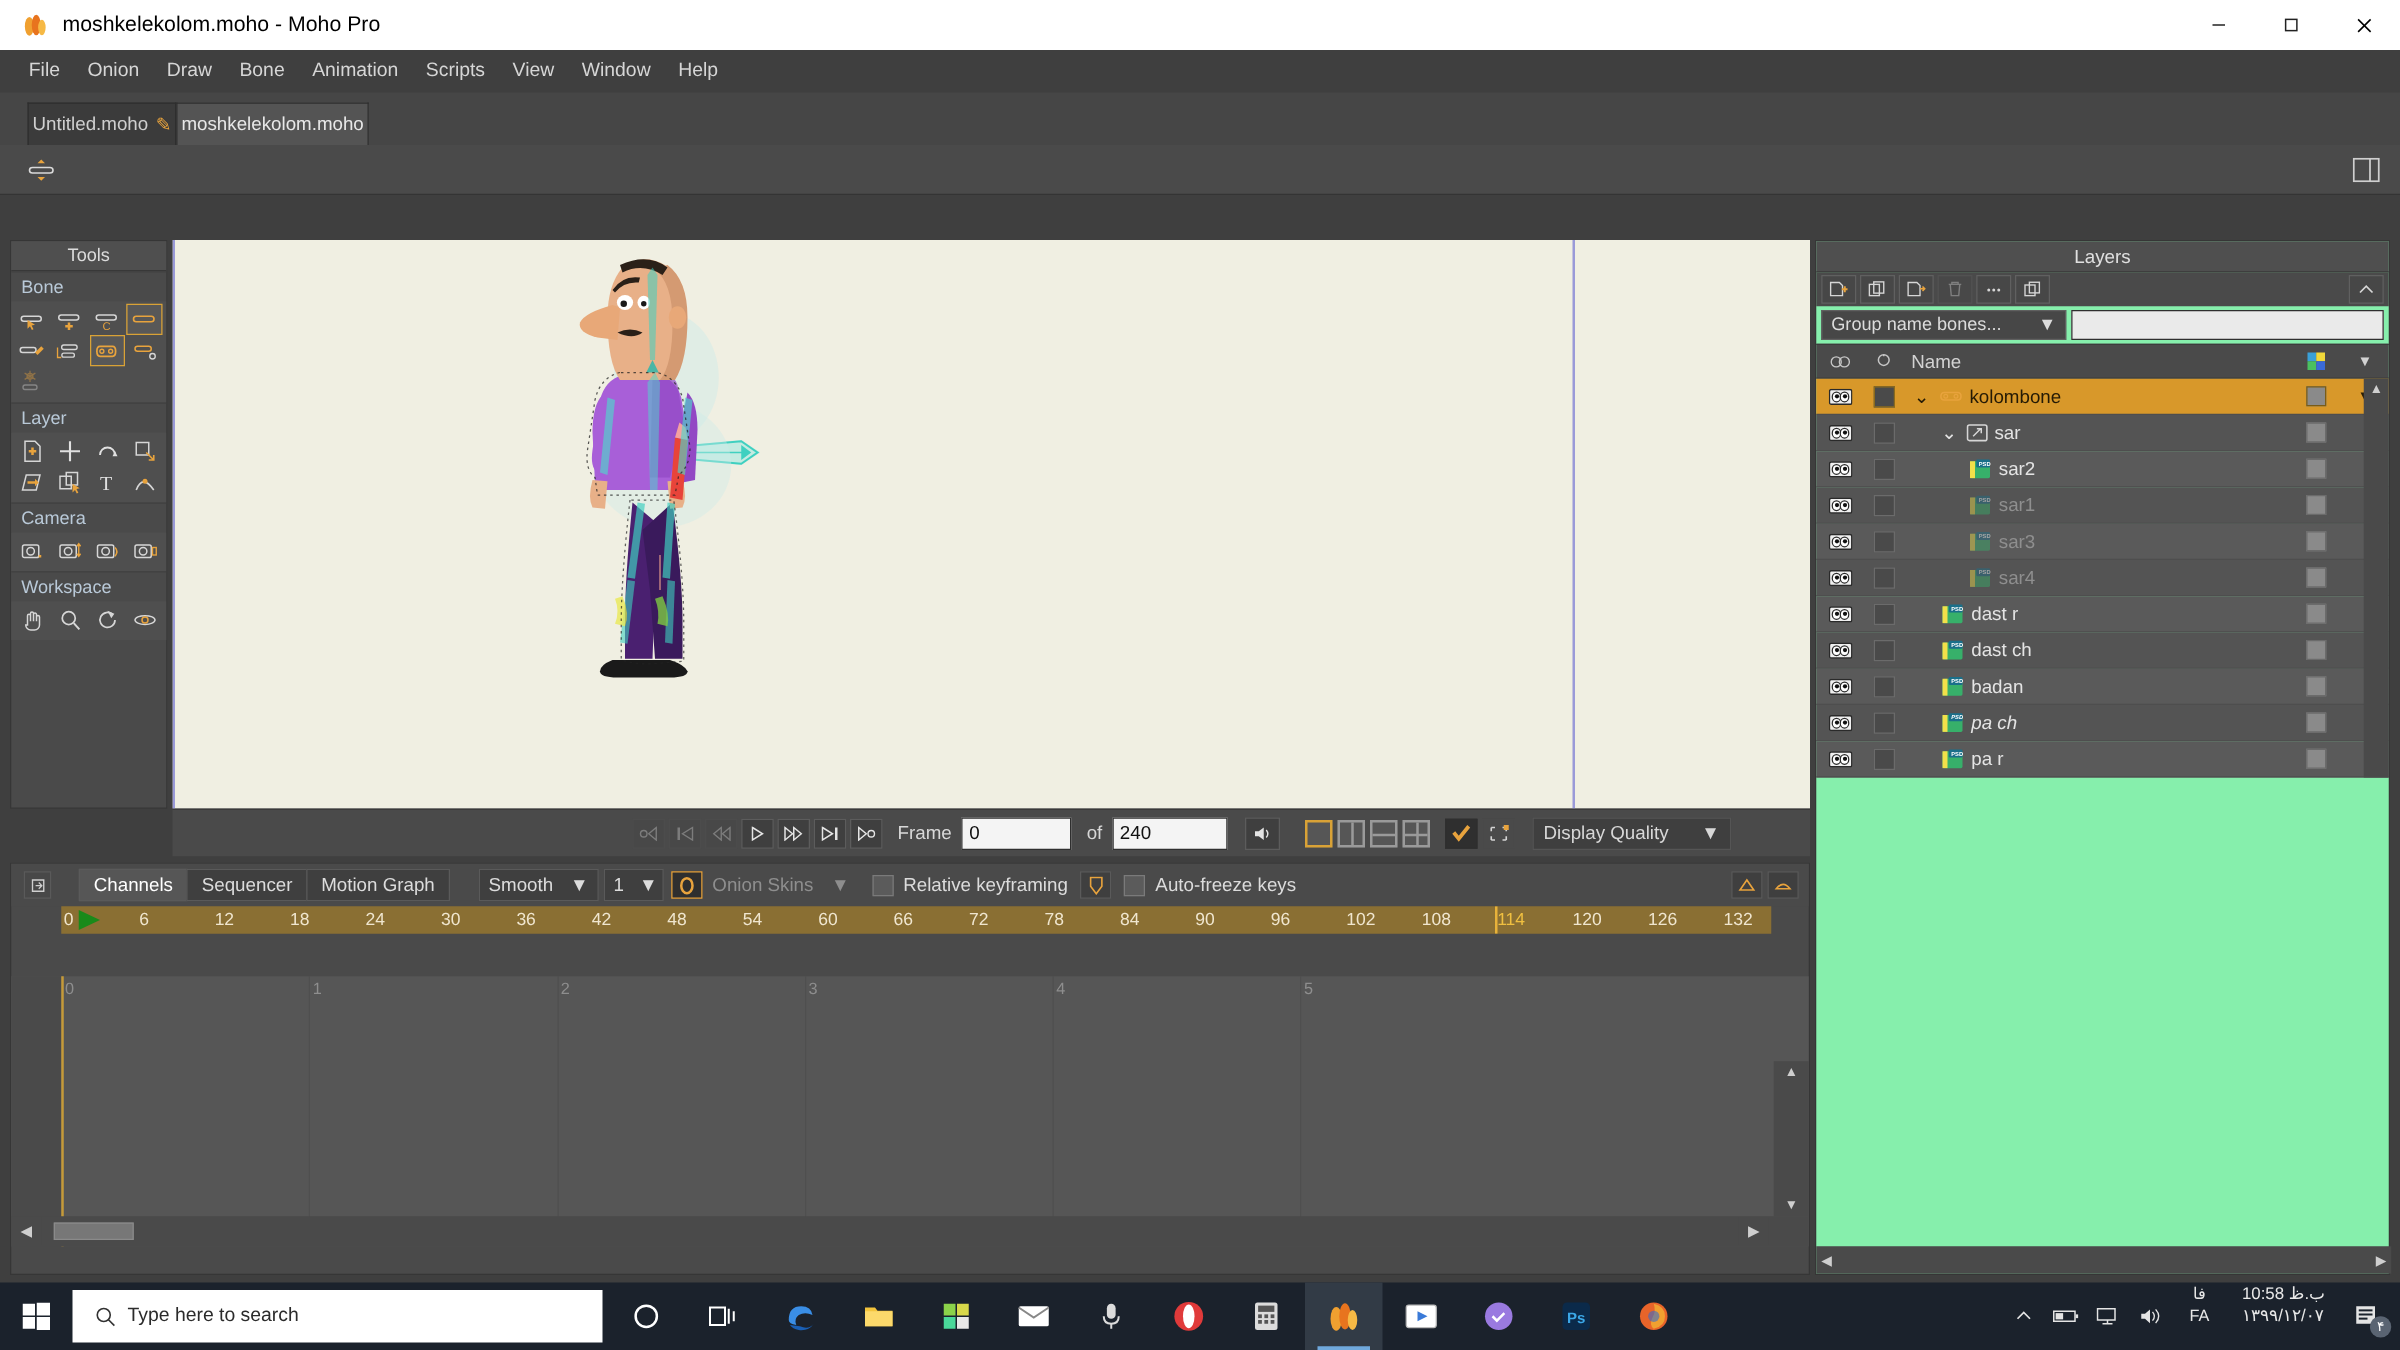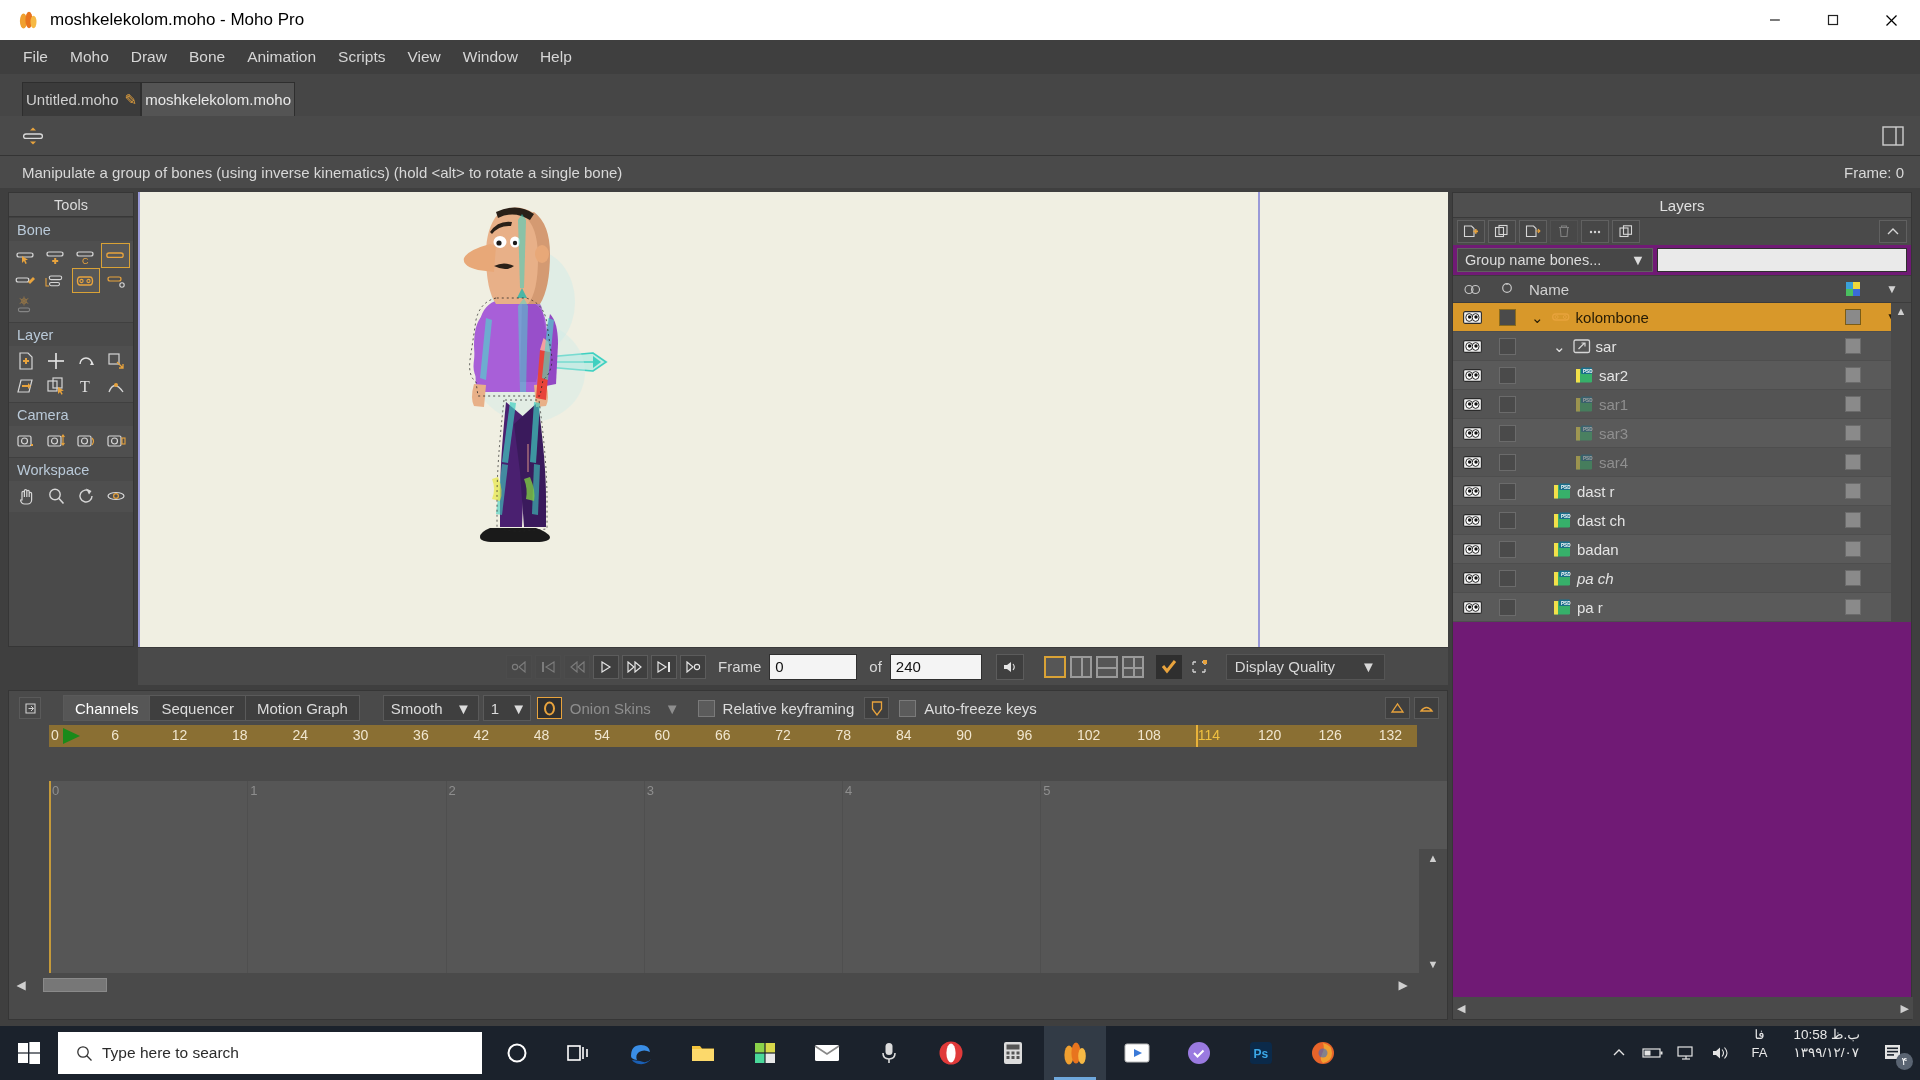--- a/index.html
+++ b/index.html
@@ -207,21 +207,21 @@
   .tl-scroll-v {
     position: absolute; right: 0; top: 68px; width: 28px; bottom: 24px;
     background: #4a4a4a; display: flex; flex-direction: column;
     align-items: center; justify-content: space-between; padding: 3px 0;
   }
   .vs-arrow { color: #cfcfcf; font-size: 11px; }
 
   
   .layers-panel {
     position: absolute; left: 1452px; top: 192px; width: 460px; height: 828px;
-    background: #701a75; border: 1px solid #363636;
+    background: #86efac; border: 1px solid #363636;
   }
   .lp-title {
     height: 25px; background: #4f4f4f; color: #e0e0e0; font-size: 15px;
     display: flex; align-items: center; justify-content: center;
     border-bottom: 1px solid #3a3a3a;
   }
   .lp-toolbar {
     height: 27px; display: flex; align-items: center; gap: 3px; padding: 0 4px;
     background: #4a4a4a;
   }
@@ -350,21 +350,21 @@
         <svg width="13" height="13" viewBox="0 0 13 13">
             <line x1="1.5" y1="1.5" x2="11.5" y2="11.5" stroke="currentColor" stroke-width="1.3"></line>
             <line x1="11.5" y1="1.5" x2="1.5" y2="11.5" stroke="currentColor" stroke-width="1.3"></line>
           </svg>
       </div>
     </div>
   </div>
 
   <div class="menubar">
     <div class="menu-item">File</div>
-    <div class="menu-item">Moho</div>
+    <div class="menu-item">Onion</div>
     <div class="menu-item">Draw</div>
     <div class="menu-item">Bone</div>
     <div class="menu-item">Animation</div>
     <div class="menu-item">Scripts</div>
     <div class="menu-item">View</div>
     <div class="menu-item">Window</div>
     <div class="menu-item">Help</div>
   </div>
 
   <div class="tabbar">
@@ -388,24 +388,20 @@
       </svg>
     </div>
     <div class="t2-right">
       <svg width="22" height="20" viewBox="0 0 22 20">
         <rect x="1" y="1" width="20" height="18" fill="none" stroke="#cfcfcf" stroke-width="1.4"></rect>
         <line x1="14" y1="1" x2="14" y2="19" stroke="#cfcfcf" stroke-width="1.4"></line>
       </svg>
     </div>
   </div>
 
-  <div class="statusbar">
-    <span class="hint">Manipulate a group of bones (using inverse kinematics) (hold &lt;alt&gt; to rotate a single bone)</span>
-    <span class="frame-ind">Frame: 0</span>
-  </div>
 
   <div class="tools-panel">
     <div class="tools-title">Tools</div>
 
     <div class="tool-group-label">Bone</div>
     <div class="tool-rows">
       <div class="tool-row">
         <div class="tool-btn">
           <svg width="22" height="16" viewBox="0 0 22 16">
               <path d="M4 5 q-2 0 -2 2 0 2 2 2 l12 0 q2 0 2 -2 0 -2 -2 -2 z" fill="none" stroke="#d6d6d6" stroke-width="1.2"></path>

